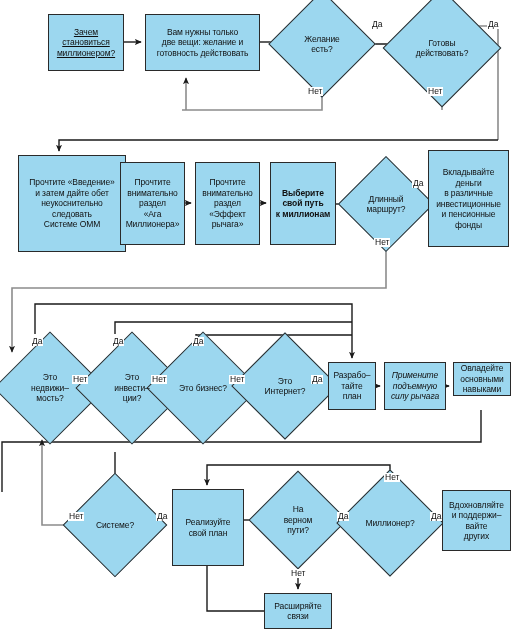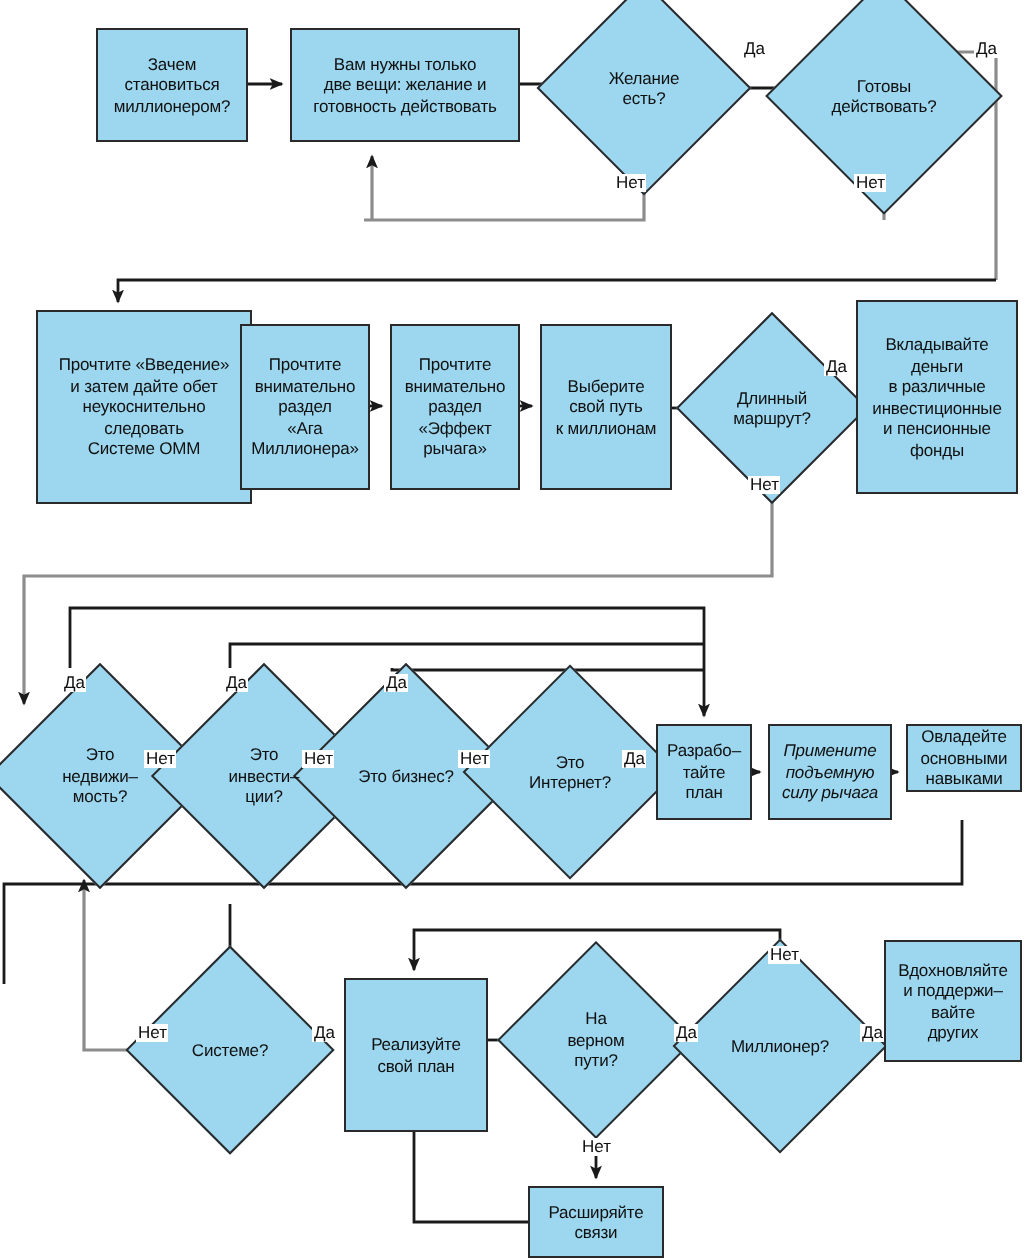--- a/index.html
+++ b/index.html
@@ -144,21 +144,21 @@
 
       <path d="M390,485 L390,465 L207,465 L207,485" marker-end="url(#arrowDark)"></path>
 
       <path d="M298,555 L298,589" marker-end="url(#arrowDark)"></path>
 
       <path d="M264,611 L207,611 L207,554" marker-end="url(#arrowDark)"></path>
     </g>
   </svg>
 
   <div id="nodes-layer">
-      <div class="node node-rect" style="left: 48px; top: 14px; width: 76px; height: 57px;">
+      <div class="node node-rect" style="left: 48px; top: 14px; width: 76px; height: 57px; text-decoration: underline;">
         <span>Зачем<br>становиться<br>миллионером?</span>
       </div>
       <div class="node node-rect" style="left: 145px; top: 14px; width: 115px; height: 57px;">
         <span>Вам нужны только<br>две вещи: желание и<br>готовность действовать</span>
       </div>
       <div class="node node-diamond" style="left: 284px; top: 6px; width: 76px; height: 76px;">
         <div class="dia-shape"></div>
         <span class="dia-label">Желание<br>есть?</span>
       </div>
       <div class="node node-diamond" style="left: 400px; top: 6px; width: 84px; height: 84px;">
@@ -167,21 +167,21 @@
       </div>
       <div class="node node-rect" style="left: 18px; top: 155px; width: 108px; height: 97px;">
         <span>Прочтите «Введение»<br>и затем дайте обет<br>неукоснительно<br>следовать<br>Системе ОММ</span>
       </div>
       <div class="node node-rect" style="left: 120px; top: 162px; width: 65px; height: 83px;">
         <span>Прочтите<br>внимательно<br>раздел<br>«Ага<br>Миллионера»</span>
       </div>
       <div class="node node-rect" style="left: 195px; top: 162px; width: 65px; height: 83px;">
         <span>Прочтите<br>внимательно<br>раздел<br>«Эффект<br>рычага»</span>
       </div>
-      <div class="node node-rect" style="left: 270px; top: 162px; width: 66px; height: 83px;">
+      <div class="node node-rect" style="left: 270px; top: 162px; width: 66px; height: 83px; font-weight: bold;">
         <span>Выберите<br>свой путь<br>к миллионам</span>
       </div>
       <div class="node node-diamond" style="left: 352px; top: 170px; width: 68px; height: 68px;">
         <div class="dia-shape"></div>
         <span class="dia-label">Длинный<br>маршрут?</span>
       </div>
       <div class="node node-rect" style="left: 428px; top: 150px; width: 81px; height: 97px;">
         <span>Вкладывайте<br>деньги<br>в различные<br>инвестиционные<br>и пенсионные<br>фонды</span>
       </div>
       <div class="node node-diamond" style="left: 10px; top: 348px; width: 80px; height: 80px;">
@@ -217,21 +217,21 @@
         <span>Реализуйте<br>свой план</span>
       </div>
       <div class="node node-diamond" style="left: 263px; top: 485px; width: 70px; height: 70px;">
         <div class="dia-shape"></div>
         <span class="dia-label">На<br>верном<br>пути?</span>
       </div>
       <div class="node node-diamond" style="left: 352px; top: 485px; width: 76px; height: 76px;">
         <div class="dia-shape"></div>
         <span class="dia-label">Миллионер?</span>
       </div>
-      <div class="node node-rect" style="left: 442px; top: 470px; width: 69px; height: 61px;">
+      <div class="node node-rect" style="left: 442px; top: 490px; width: 69px; height: 61px;">
         <span>Вдохновляйте<br>и поддержи–<br>вайте<br>других</span>
       </div>
       <div class="node node-rect" style="left: 264px; top: 593px; width: 68px; height: 36px;">
         <span>Расширяйте<br>связи</span>
       </div>
     </div>
   <div id="labels-layer">
       <div class="edge-label" style="left: 371px; top: 20px;">Да</div>
       <div class="edge-label" style="left: 487px; top: 20px;">Да</div>
       <div class="edge-label" style="left: 307px; top: 87px;">Нет</div>

